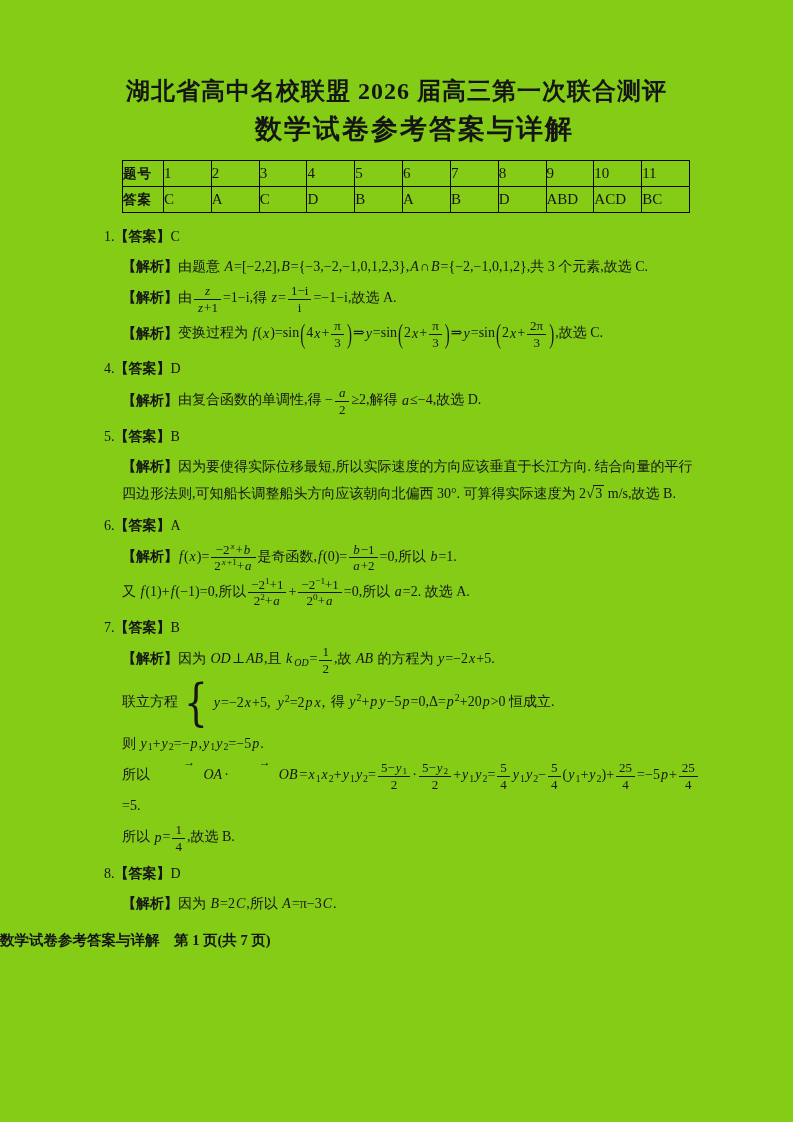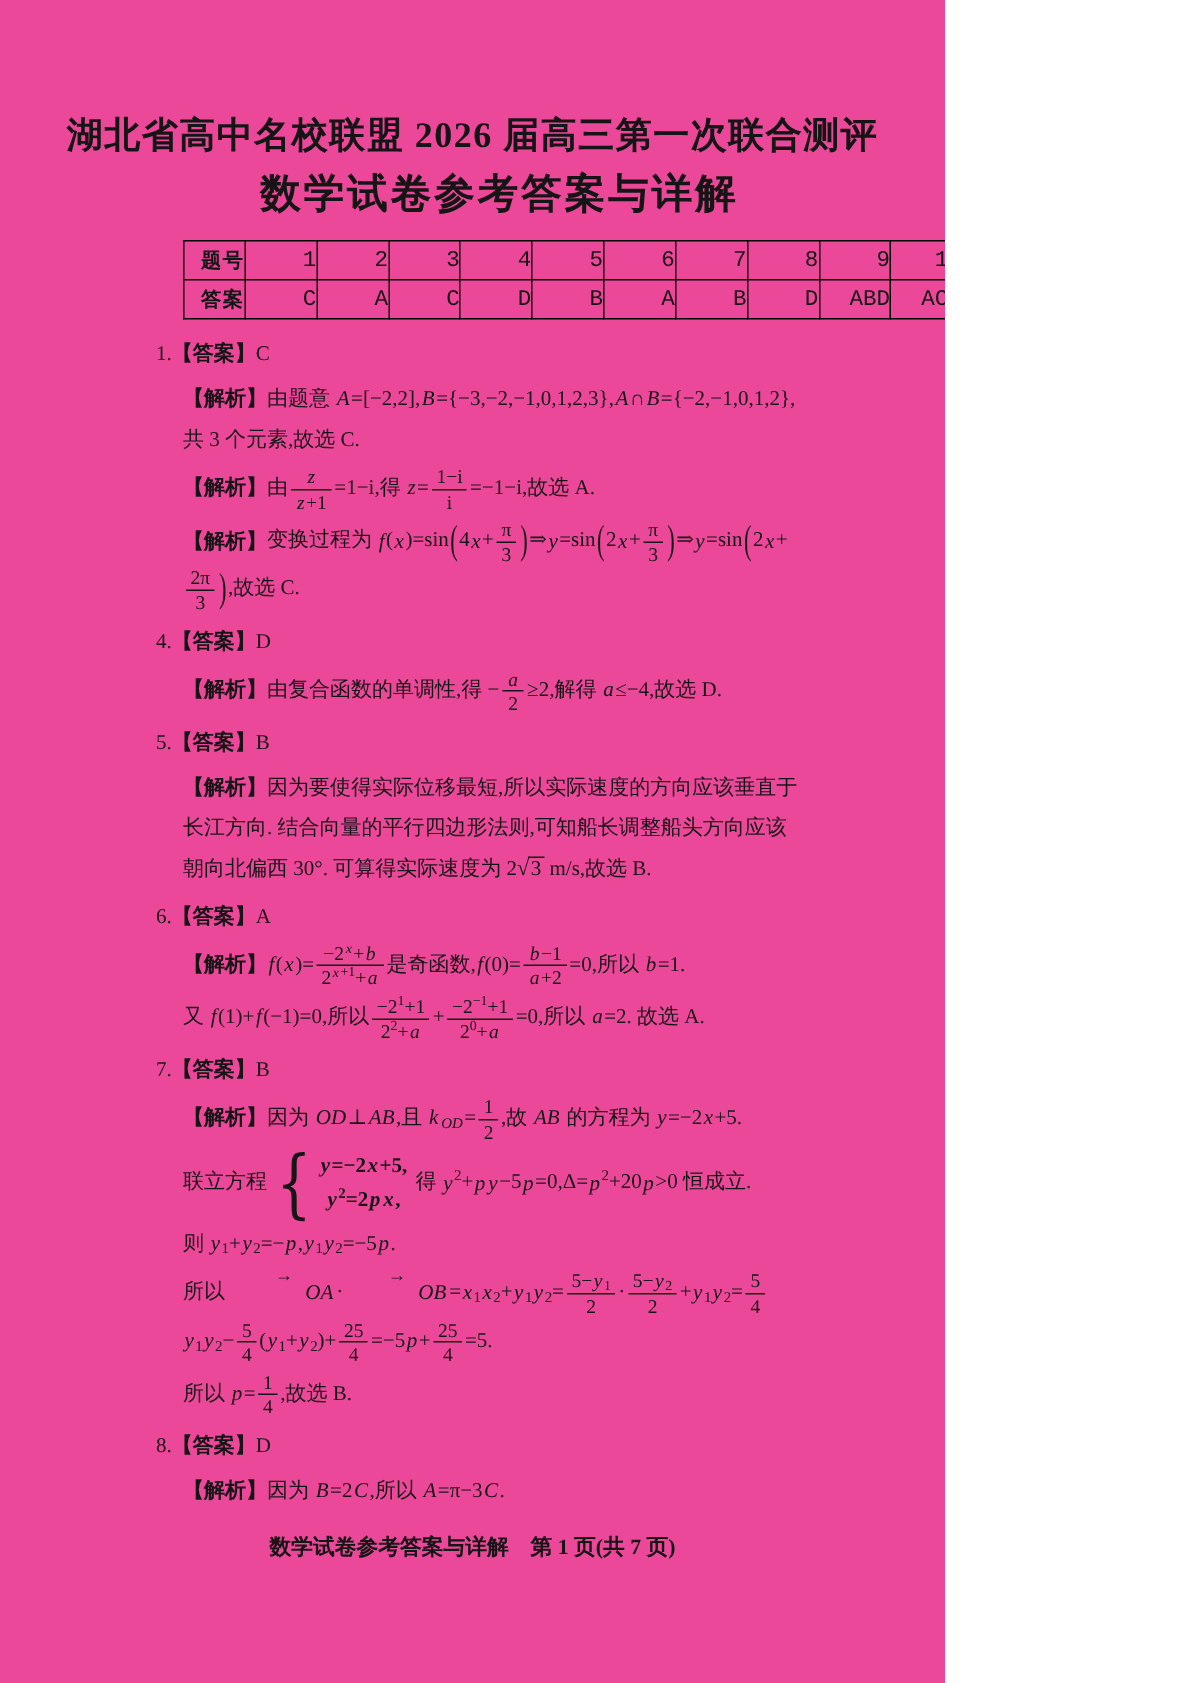--- a/index.html
+++ b/index.html
@@ -1,36 +1,35 @@
 <!DOCTYPE html>
 <html><head>
 <meta charset="utf-8">
 <style>
   html,body { margin:0; padding:0; background:#ffffff; }
   .page {
-    position:relative; width:630px; height:1122px; background:#ec4899;
+    position:relative; width:793px; height:1122px; background:#84cc16;
     color:#151515; overflow:hidden;
     font-family:"Liberation Serif","DejaVu Serif",serif;
   }
   .title {
     padding-top:76px; text-align:center; font-size:24px; font-weight:700;
     letter-spacing:1px; line-height:30px;
   }
   .subtitle {
     margin-top:7px; text-align:center; font-size:27px; font-weight:700;
     letter-spacing:2px; line-height:32px;margin-left:36px;
   }
   table.answer-table {
     margin:15px 0 0 122px; border-collapse:collapse; table-layout:fixed;
     width:568px; font-size:15px;
   }
   .answer-table td {
-    border:1.6px solid #000; text-align:right; height:25px; padding:0;
+    border:1.6px solid #000; text-align:left; height:25px; padding:0;
     overflow:hidden;
-    font-family:Liberation Mono, monospace;
   }
   .answer-table td.hd { font-weight:700; font-size:13.5px; width:40px; letter-spacing:1px; }
   .solutions { margin:10px 92px 0 104px; font-size:14px; line-height:27px; }
   .sol-head { margin-top:5px; }
   .sol-line { padding-left:18px; margin:3px 0; }
   .mb { font-weight:700;margin-top:40px; }
   .mi { font-style:italic; padding:0 1px; }
   .ans {}
   sup,sub { font-size:71%; line-height:0; }
   sup { vertical-align:0.55em; }
@@ -53,23 +52,23 @@
     position:absolute; top:-12px; left:0; width:100%; text-align:center;
     font-size:12px; letter-spacing:-1px;
   }
   .vec .vb { font-style:italic;margin-left:48px; }
   .cases { display:inline-flex; align-items:center; vertical-align:middle; margin:0 2px; }
   .cases .cb {
     font-size:50px; font-weight:300; line-height:48px;
     transform:scaleX(0.75); transform-origin:center; margin-right:1px;
     font-family:"DejaVu Serif",serif;
   }
-  .cases .cr { display:inline-flex; flex-direction:column; gap:6px; text-align:center;font-weight:bold; }
+  .cases .cr { display:inline-flex; gap:6px; text-align:right; }
   .cases .cl { line-height:1.25; }
-  .footer { margin-top:14px; text-align:center; font-weight:700; font-size:14.5px; }
+  .footer { margin-top:14px; font-weight:700; font-size:14.5px; }
 </style>
 </head>
 <body>
 
 <div class="page">
   <div class="title">湖北省高中名校联盟 2026 届高三第一次联合测评</div>
   <div class="subtitle">数学试卷参考答案与详解</div>
   <table class="answer-table">
     <tbody>
         <tr>

